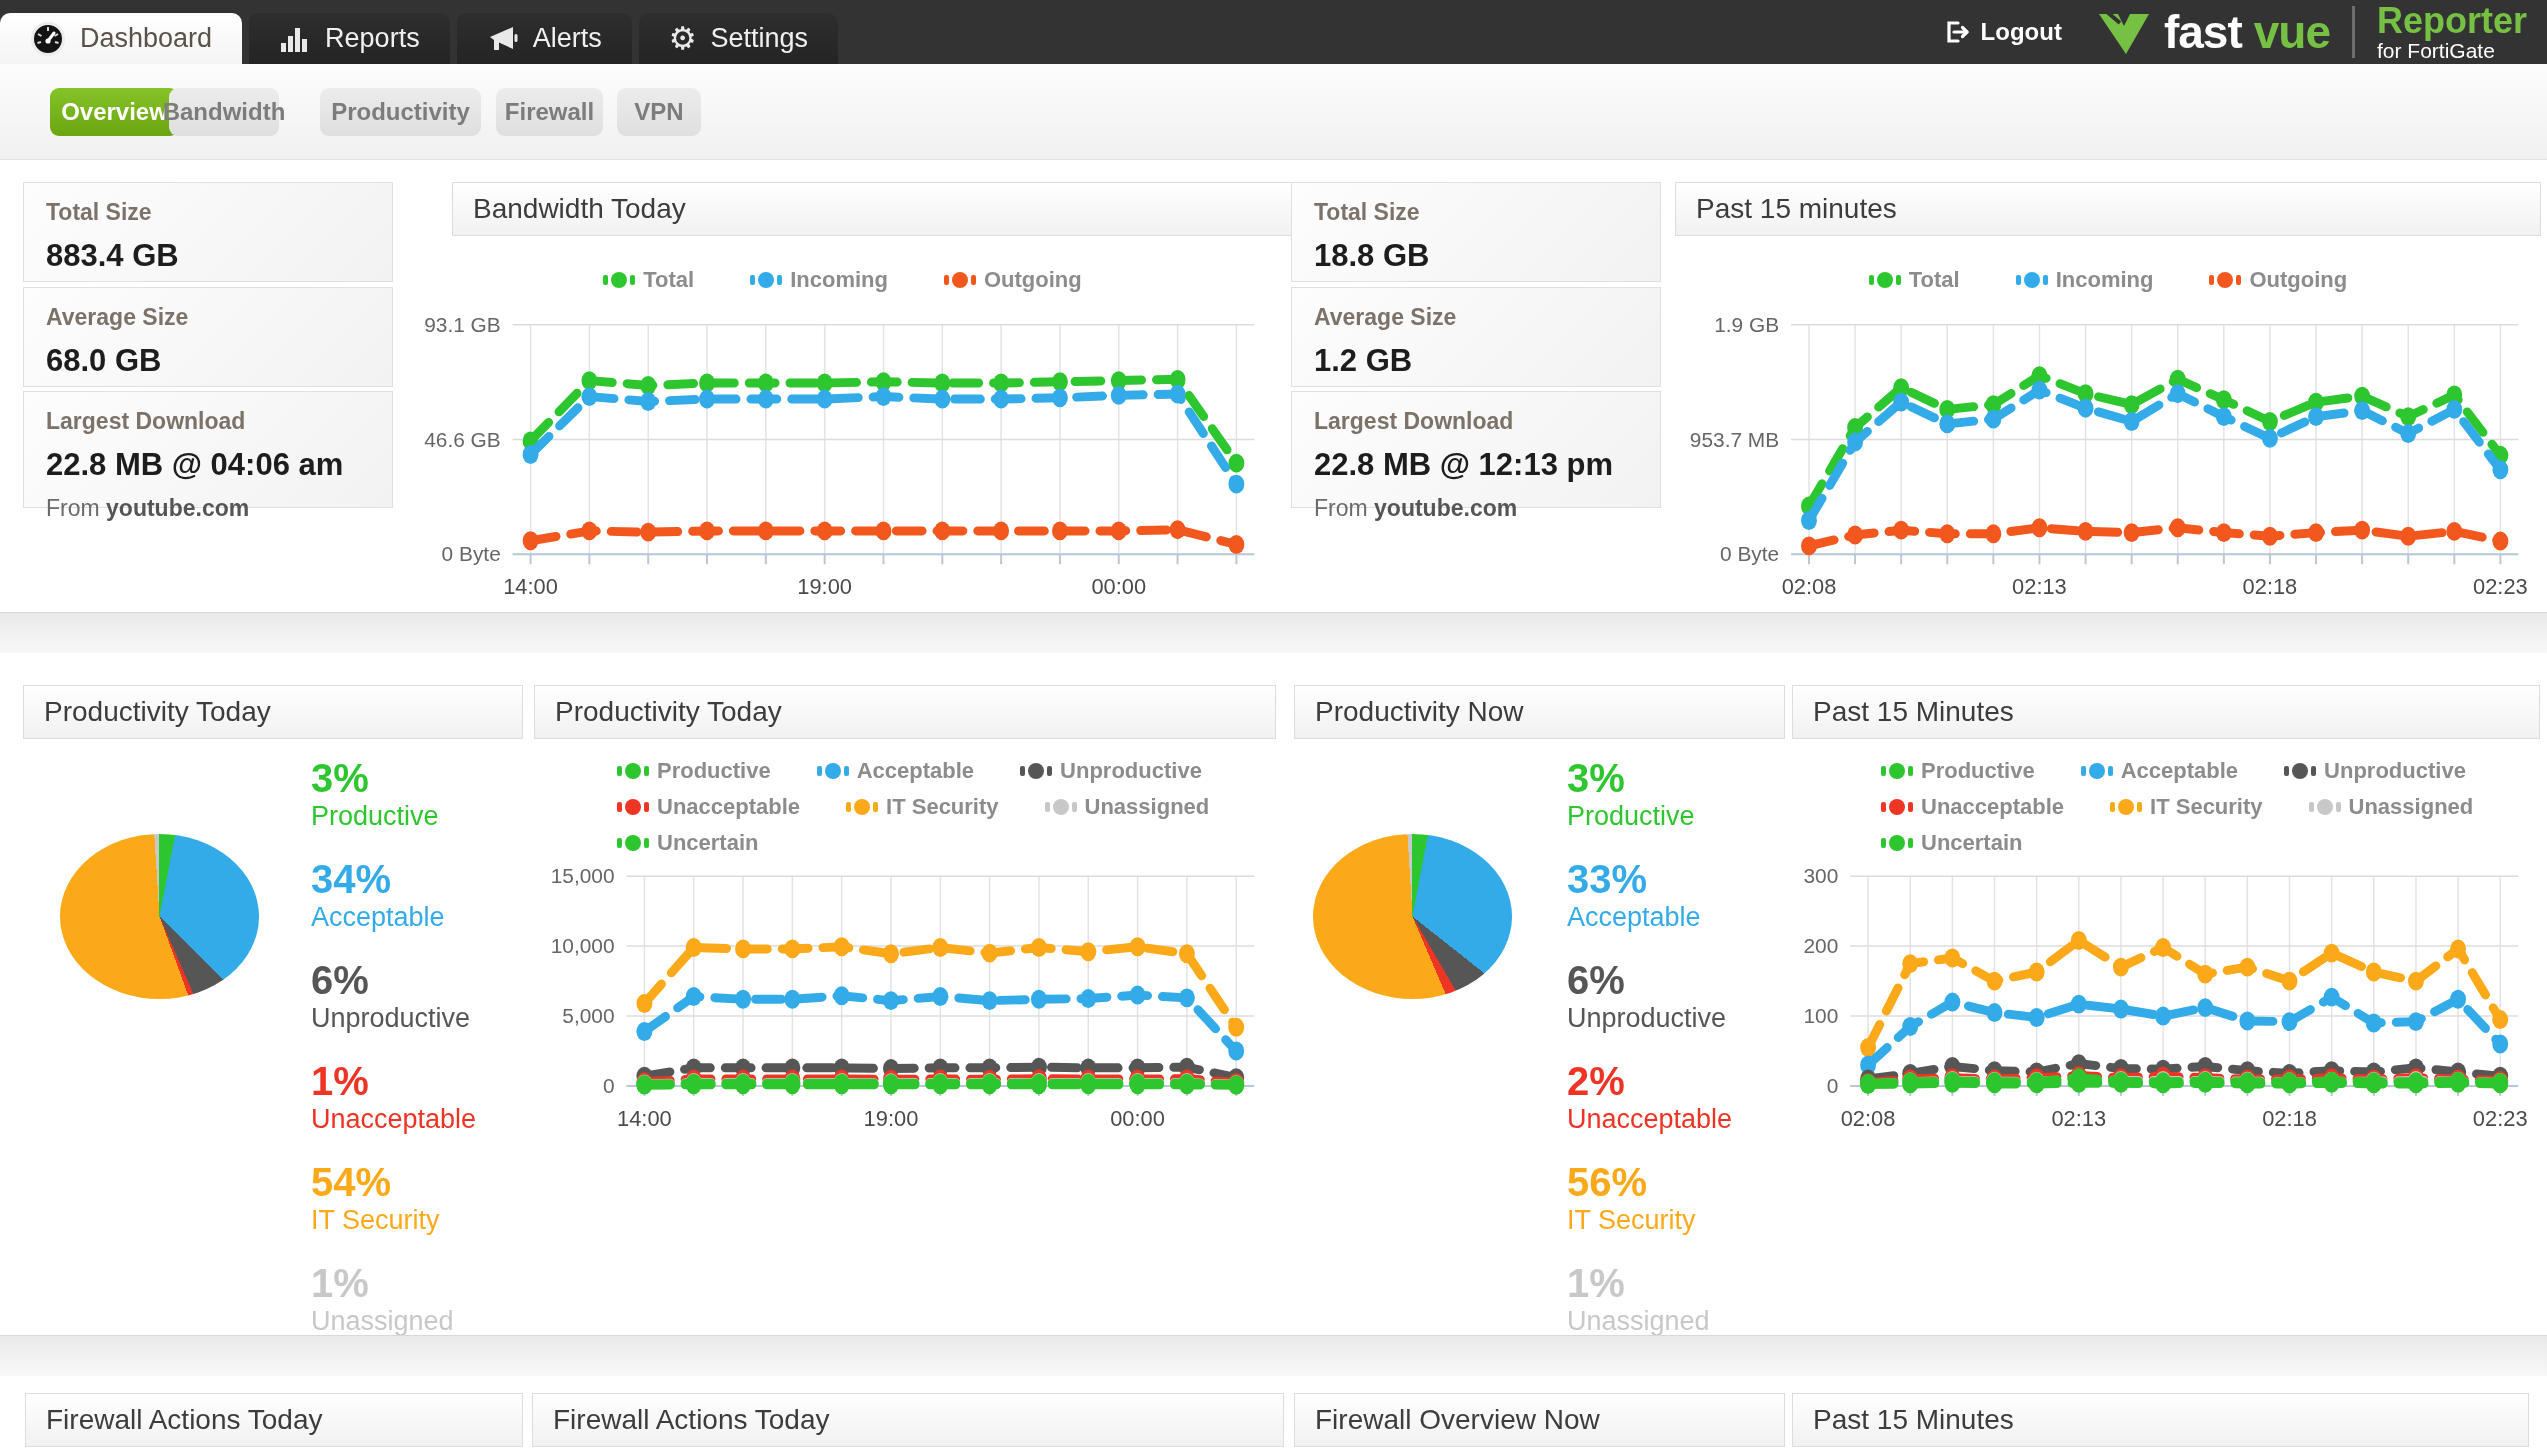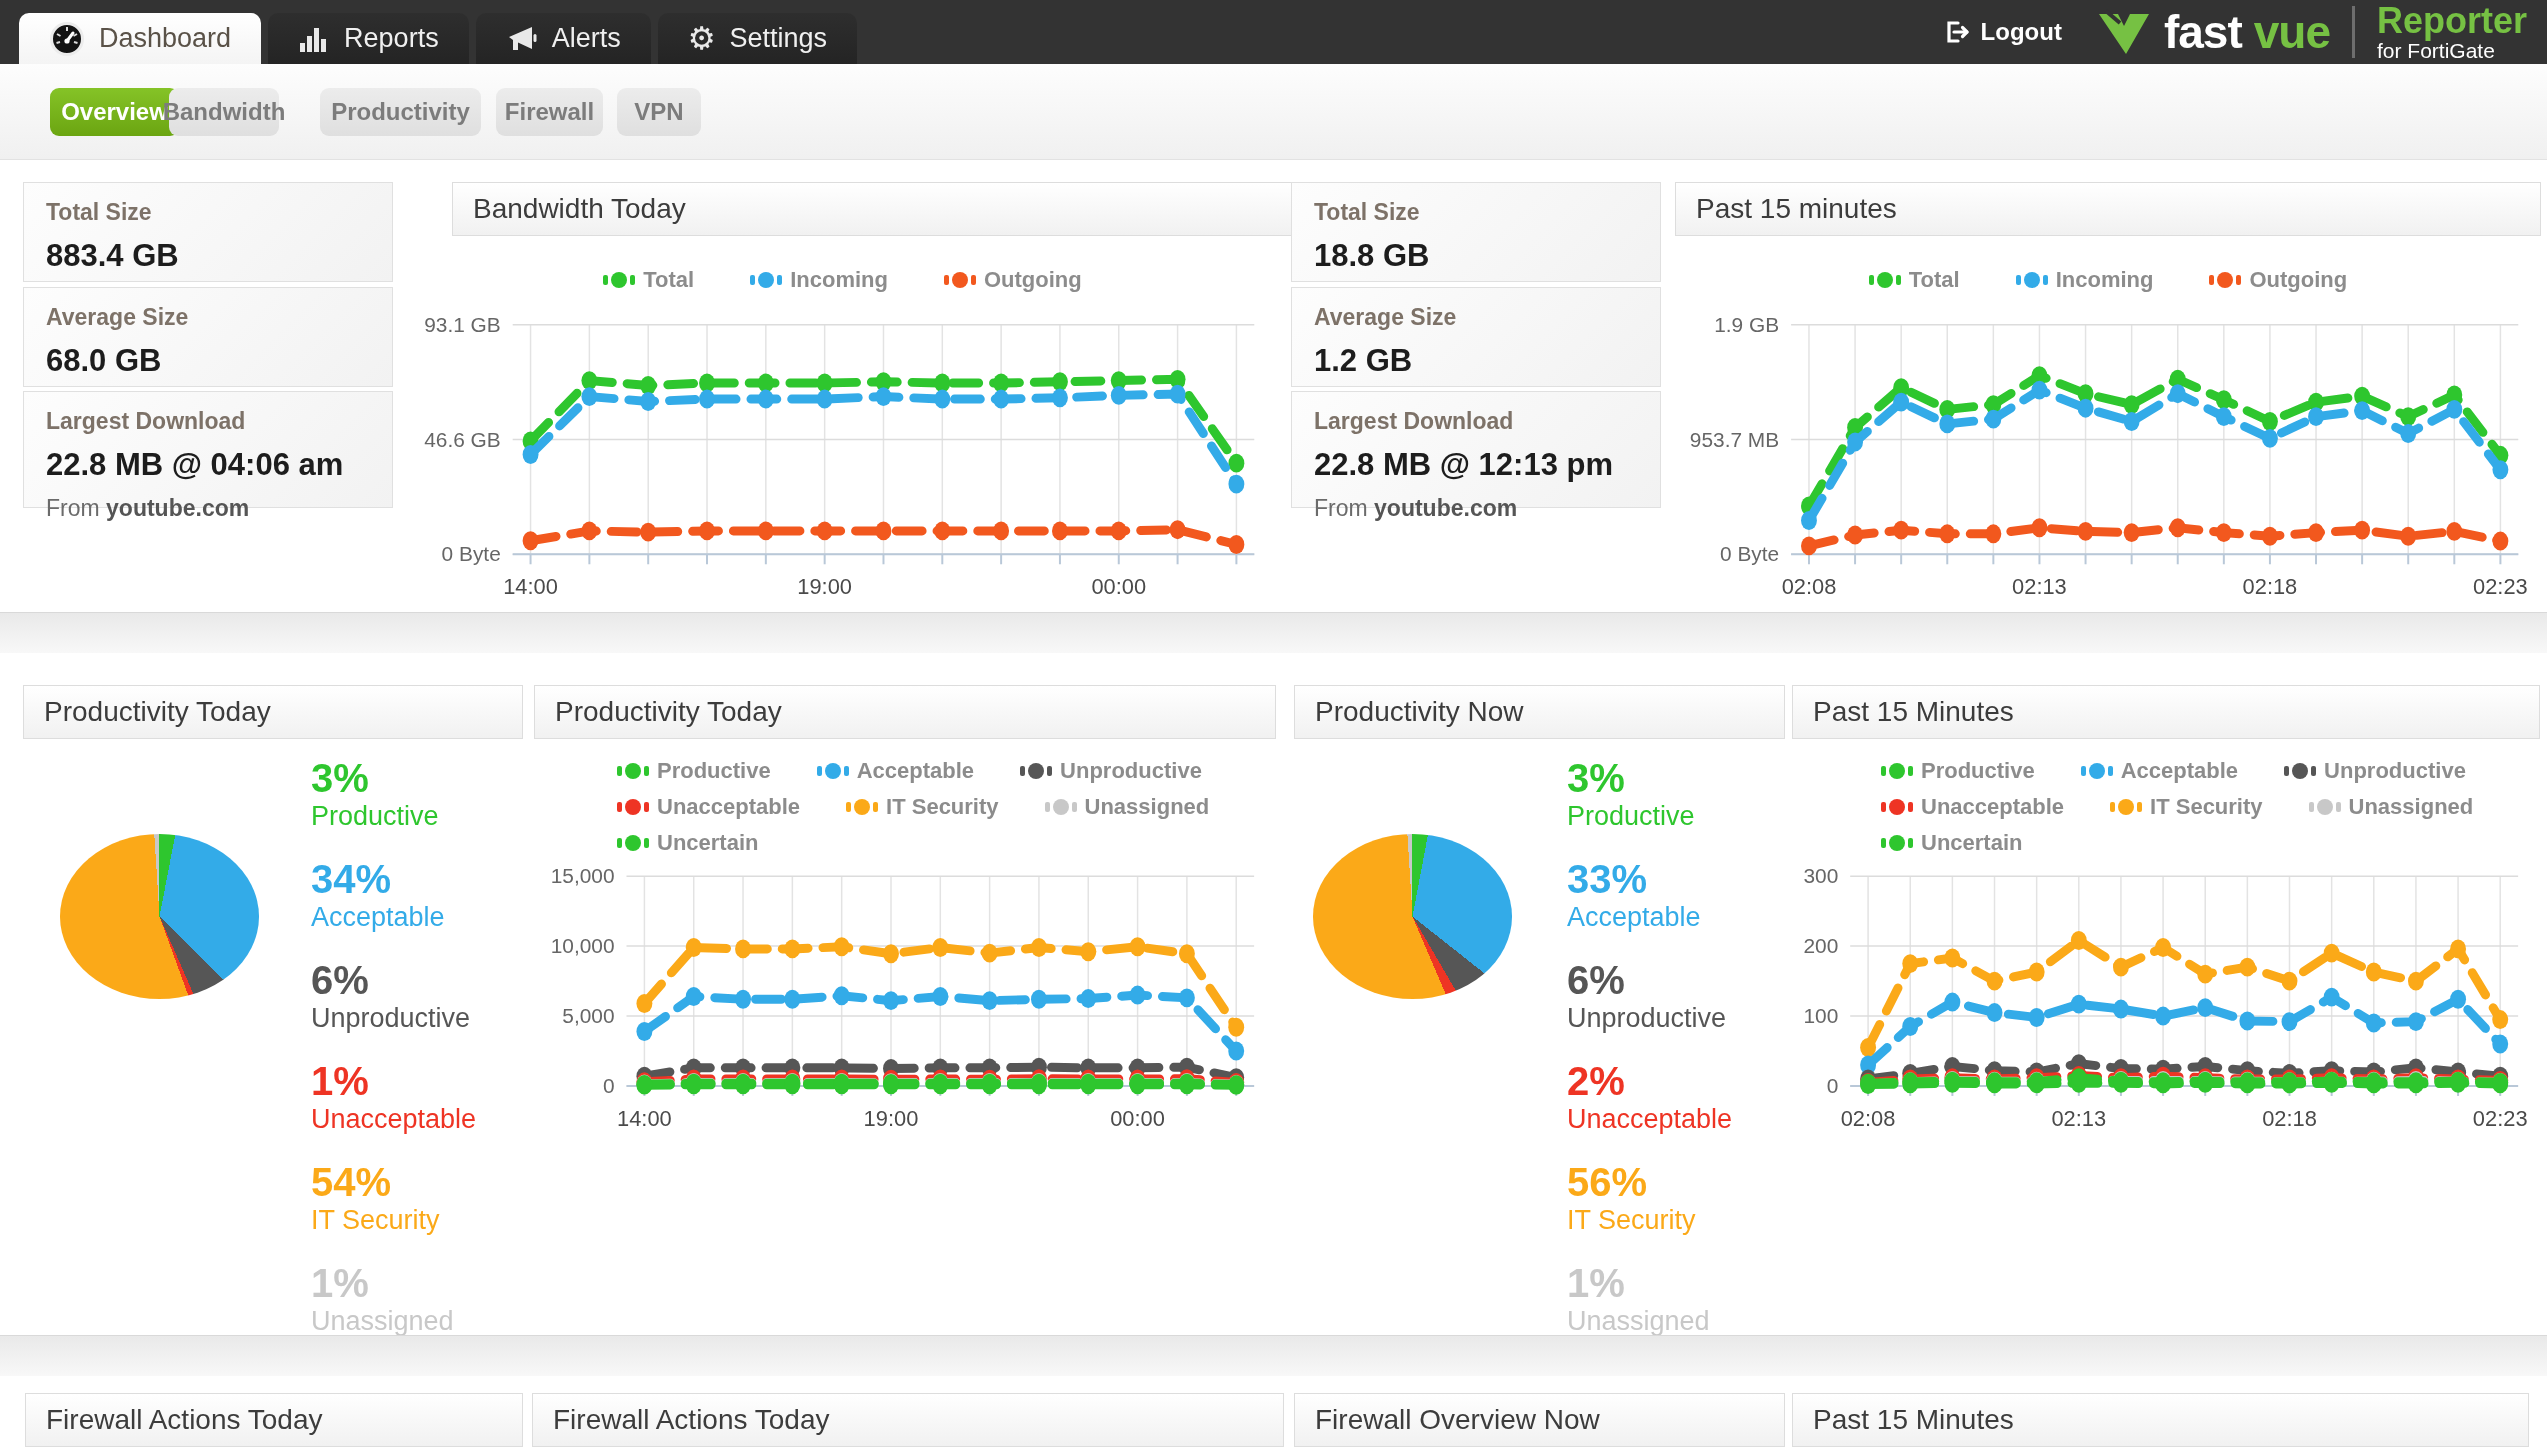--- a/index.html
+++ b/index.html
@@ -3,21 +3,21 @@
 <meta charset="utf-8">
 <style>
   html,body{margin:0;padding:0;}
   body{
     width:2547px;height:1450px;overflow:hidden;background:#fff;
     font-family:"Liberation Sans",sans-serif;position:relative;
     -webkit-font-smoothing:antialiased;
   }
   
   .navbar{position:absolute;left:0;top:0;width:2547px;height:64px;background:#333;display:flex;align-items:flex-end;justify-content:space-between;}
-  .tabs{display:flex;gap:7px;padding-left:19px;height:64px;align-items:flex-end;}
+  .tabs{display:flex;gap:7px;height:64px;align-items:flex-end;}
   .tab{height:51px;border-radius:10px 10px 0 0;display:flex;align-items:center;gap:14px;padding:0 30px;background:linear-gradient(#2e2e2e,#242424);color:#f0f0f0;font-size:27px;cursor:pointer;}
   .tab.active{background:linear-gradient(#ffffff,#f4f4f4);color:#5a5248;}
   .tab svg{display:block;}
   .gear-glyph{font-family:"DejaVu Sans",sans-serif;font-size:31px;color:#e9e9e9;line-height:1;}
   .nav-right{display:flex;align-items:center;gap:34px;height:64px;padding-right:20px;}
   .logout{display:flex;align-items:center;gap:10px;color:#fff;font-size:24px;font-weight:bold;cursor:pointer;}
   .brand{display:flex;align-items:center;gap:12px;}
   .brand .fast{color:#fff;font-size:46px;font-weight:bold;letter-spacing:-1px;}
   .brand .vue{color:#76c143;font-size:46px;font-weight:bold;letter-spacing:-1px;}
   .brand .divider{width:3px;height:52px;background:#6e6e6e;margin:0 10px;}

